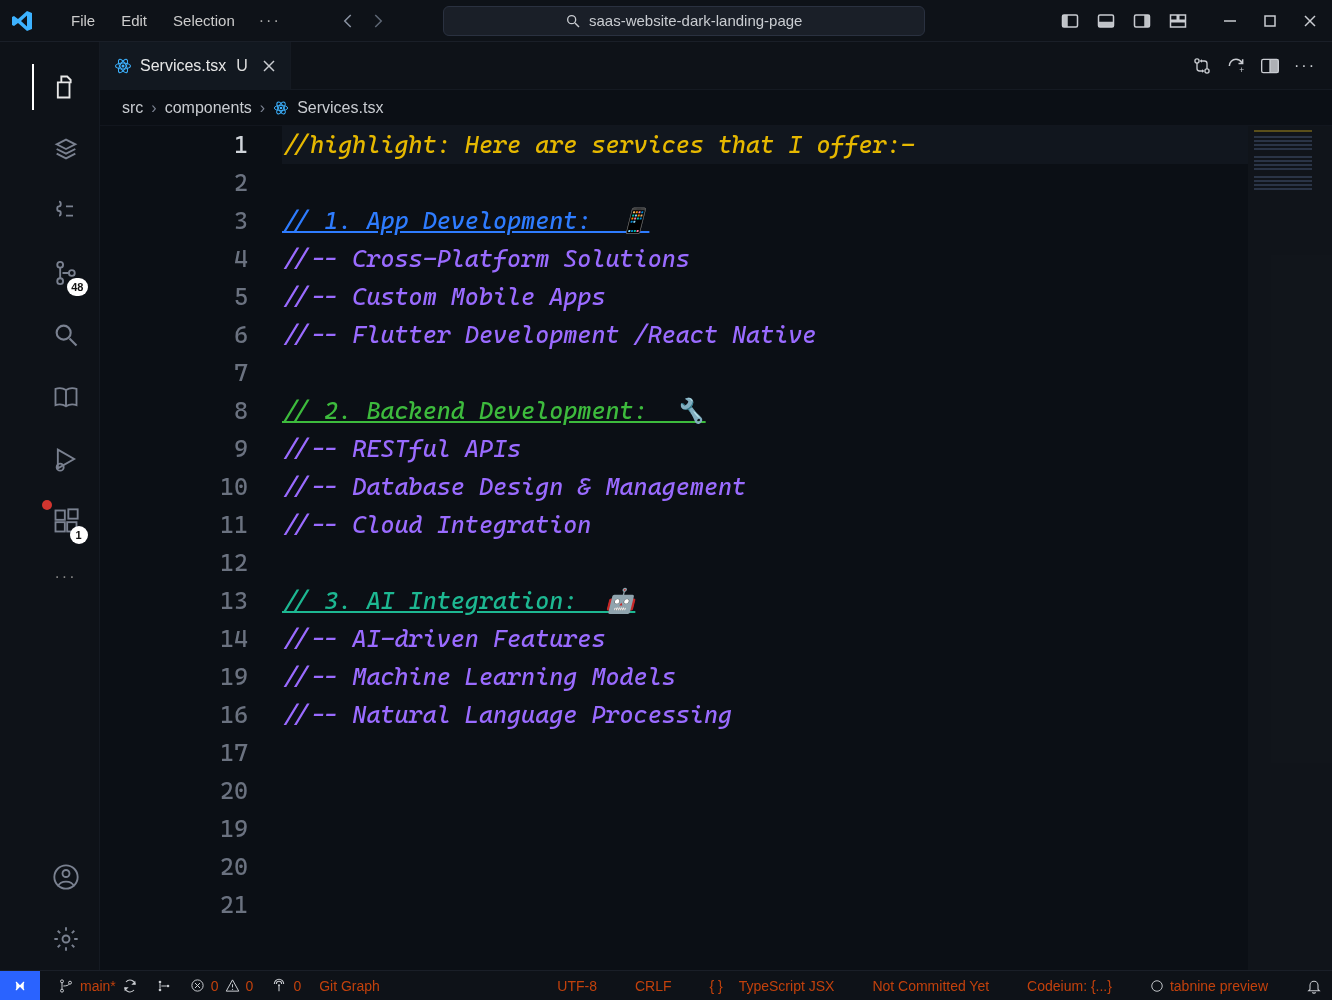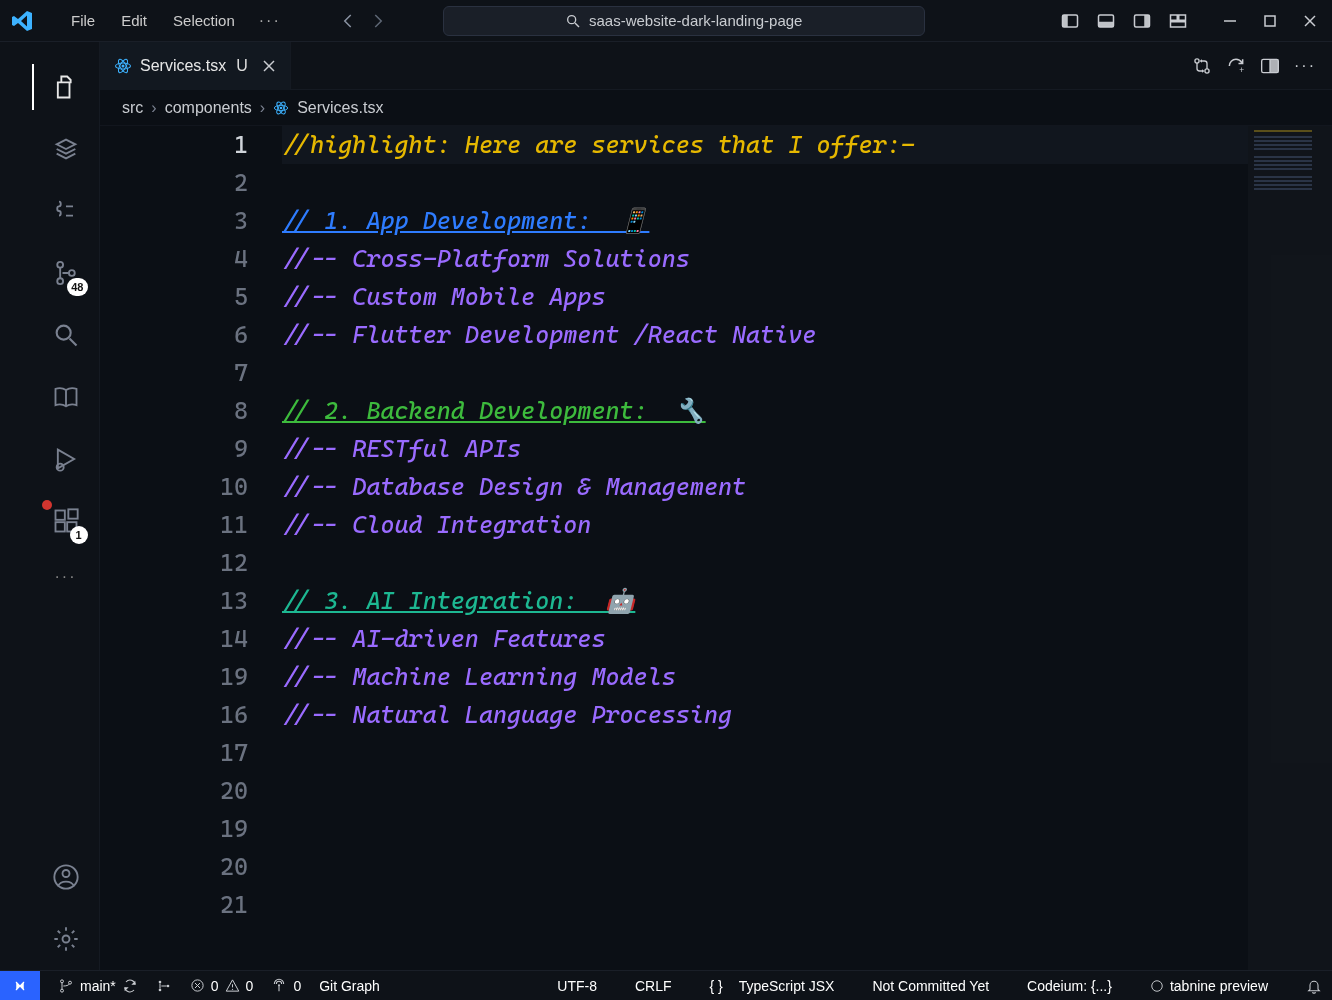--- a/index.html
+++ b/index.html
@@ -171,21 +171,21 @@
   .minimap .mm-viewport { position:absolute; left:0; right:0; height:100%; background:rgba(255,255,255,0.02); }
 
   
   .statusbar {
     height: 30px;
     background:#0e1218;
     border-top:1px solid #1a1f28;
     display:flex;
     align-items:center;
     font-size:14px;
-    color:#ffffff;
+    color:#c2410c;
     gap:18px;
     padding:0 10px;
   }
   .status-remote-btn {
     width:40px; height:30px; margin-left:-10px;
     background:#2a63ff; display:flex; align-items:center; justify-content:center;
   }
   .status-item { display:flex; align-items:center; gap:6px; }
   .status-spacer { flex:1; }
   .sb-right { display:flex; align-items:center; gap:38px; }

